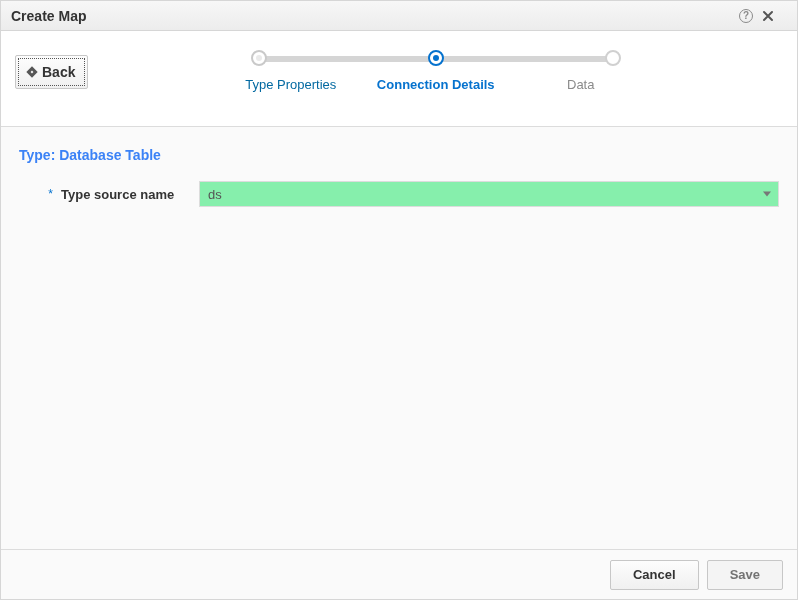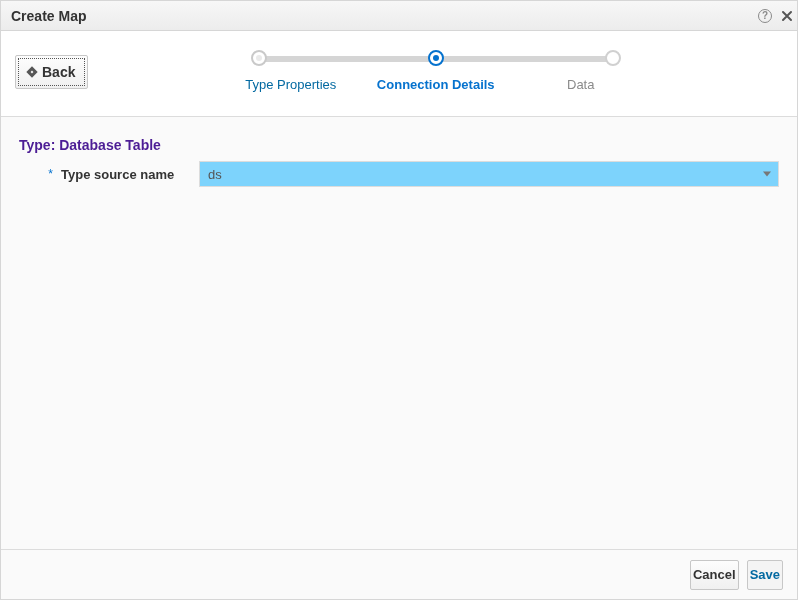--- a/index.html
+++ b/index.html
@@ -18,21 +18,21 @@
     flex-direction: column;
     background: #fff;
   }
   
   .titlebar {
     height: 30px;
     background: linear-gradient(#f7f7f7, #ececec);
     border-bottom: 1px solid #d6d6d6;
     display: flex;
     align-items: center;
-    padding: 0 1px 0 10px;
+    padding: 0 20px 0 10px;
   }
   .titlebar .title {
     font-size: 14px;
     font-weight: bold;
     color: #333;
     flex: 1;
   }
   .titlebar .header-icon {
     width: 18px;
     height: 18px;
@@ -49,21 +49,21 @@
     border-radius: 50%;
     display: inline-flex; align-items: center; justify-content: center;
     font-size: 10px; color: #8a8a8a; font-weight: bold;
   }
   .close-x svg { display:block; }
 
   
   .wizard-bar {
     padding: 10px 14px 0 14px;
     border-bottom: 1px solid #dcdcdc;
-    height: 86px;
+    height: 96px;
     display: flex;
     align-items: flex-start;
   }
   .nav-btn {
     height: 34px;
     padding: 0 12px;
     background: linear-gradient(#fdfdfd, #f0f0f0);
     border: 1px solid #c7c7c7;
     border-radius: 2px;
     font-size: 14px;
@@ -133,22 +133,22 @@
   
   .content {
     flex: 1;
     background: #fafafa;
     padding: 20px 18px;
     overflow: auto;
   }
   .type-line {
     font-size: 14px;
     font-weight: bold;
-    color: #4c1d95;
-    margin-bottom: 8px;
+    color: #3b82f6;
+    margin-bottom: 18px;
   }
   .form-row {
     display: flex;
     align-items: center;
     gap: 8px;
   }
   .req-star {
     color: #0572ce;
     font-size: 12px;
     width: 10px;
@@ -163,21 +163,21 @@
     text-align: left;
   }
   .select-wrap {
     flex: 1;
     position: relative;
   }
   .select-box {
     width: 100%;
     height: 26px;
     border: 1px solid #dcdcdc;
-    background: #7dd3fc;
+    background: #86efac;
     padding: 0 28px 0 8px;
     font-size: 13px;
     color: #555;
     display: flex;
     align-items: center;
     cursor: pointer;
   }
   .select-caret {
     position: absolute;
     right: 8px;
@@ -195,31 +195,31 @@
     border-top: 1px solid #dcdcdc;
     background: #fafafa;
     display: flex;
     align-items: center;
     justify-content: flex-end;
     gap: 8px;
     padding: 0 14px;
   }
   .btn {
     height: 30px;
-    padding: 0 2px;
+    padding: 0 22px;
     background: linear-gradient(#fdfdfd, #f0f0f0);
     border: 1px solid #c7c7c7;
     border-radius: 2px;
     font-size: 13px;
     font-weight: bold;
     color: #333;
     cursor: pointer;
   }
   .btn.disabled {
-    color: #0369a1;
+    color: #737373;
     cursor: default;
     background: #f4f4f4;
   }
 </style>
 </head>
 <body>
 
 <div class="dialog">
 
   <div class="titlebar">

